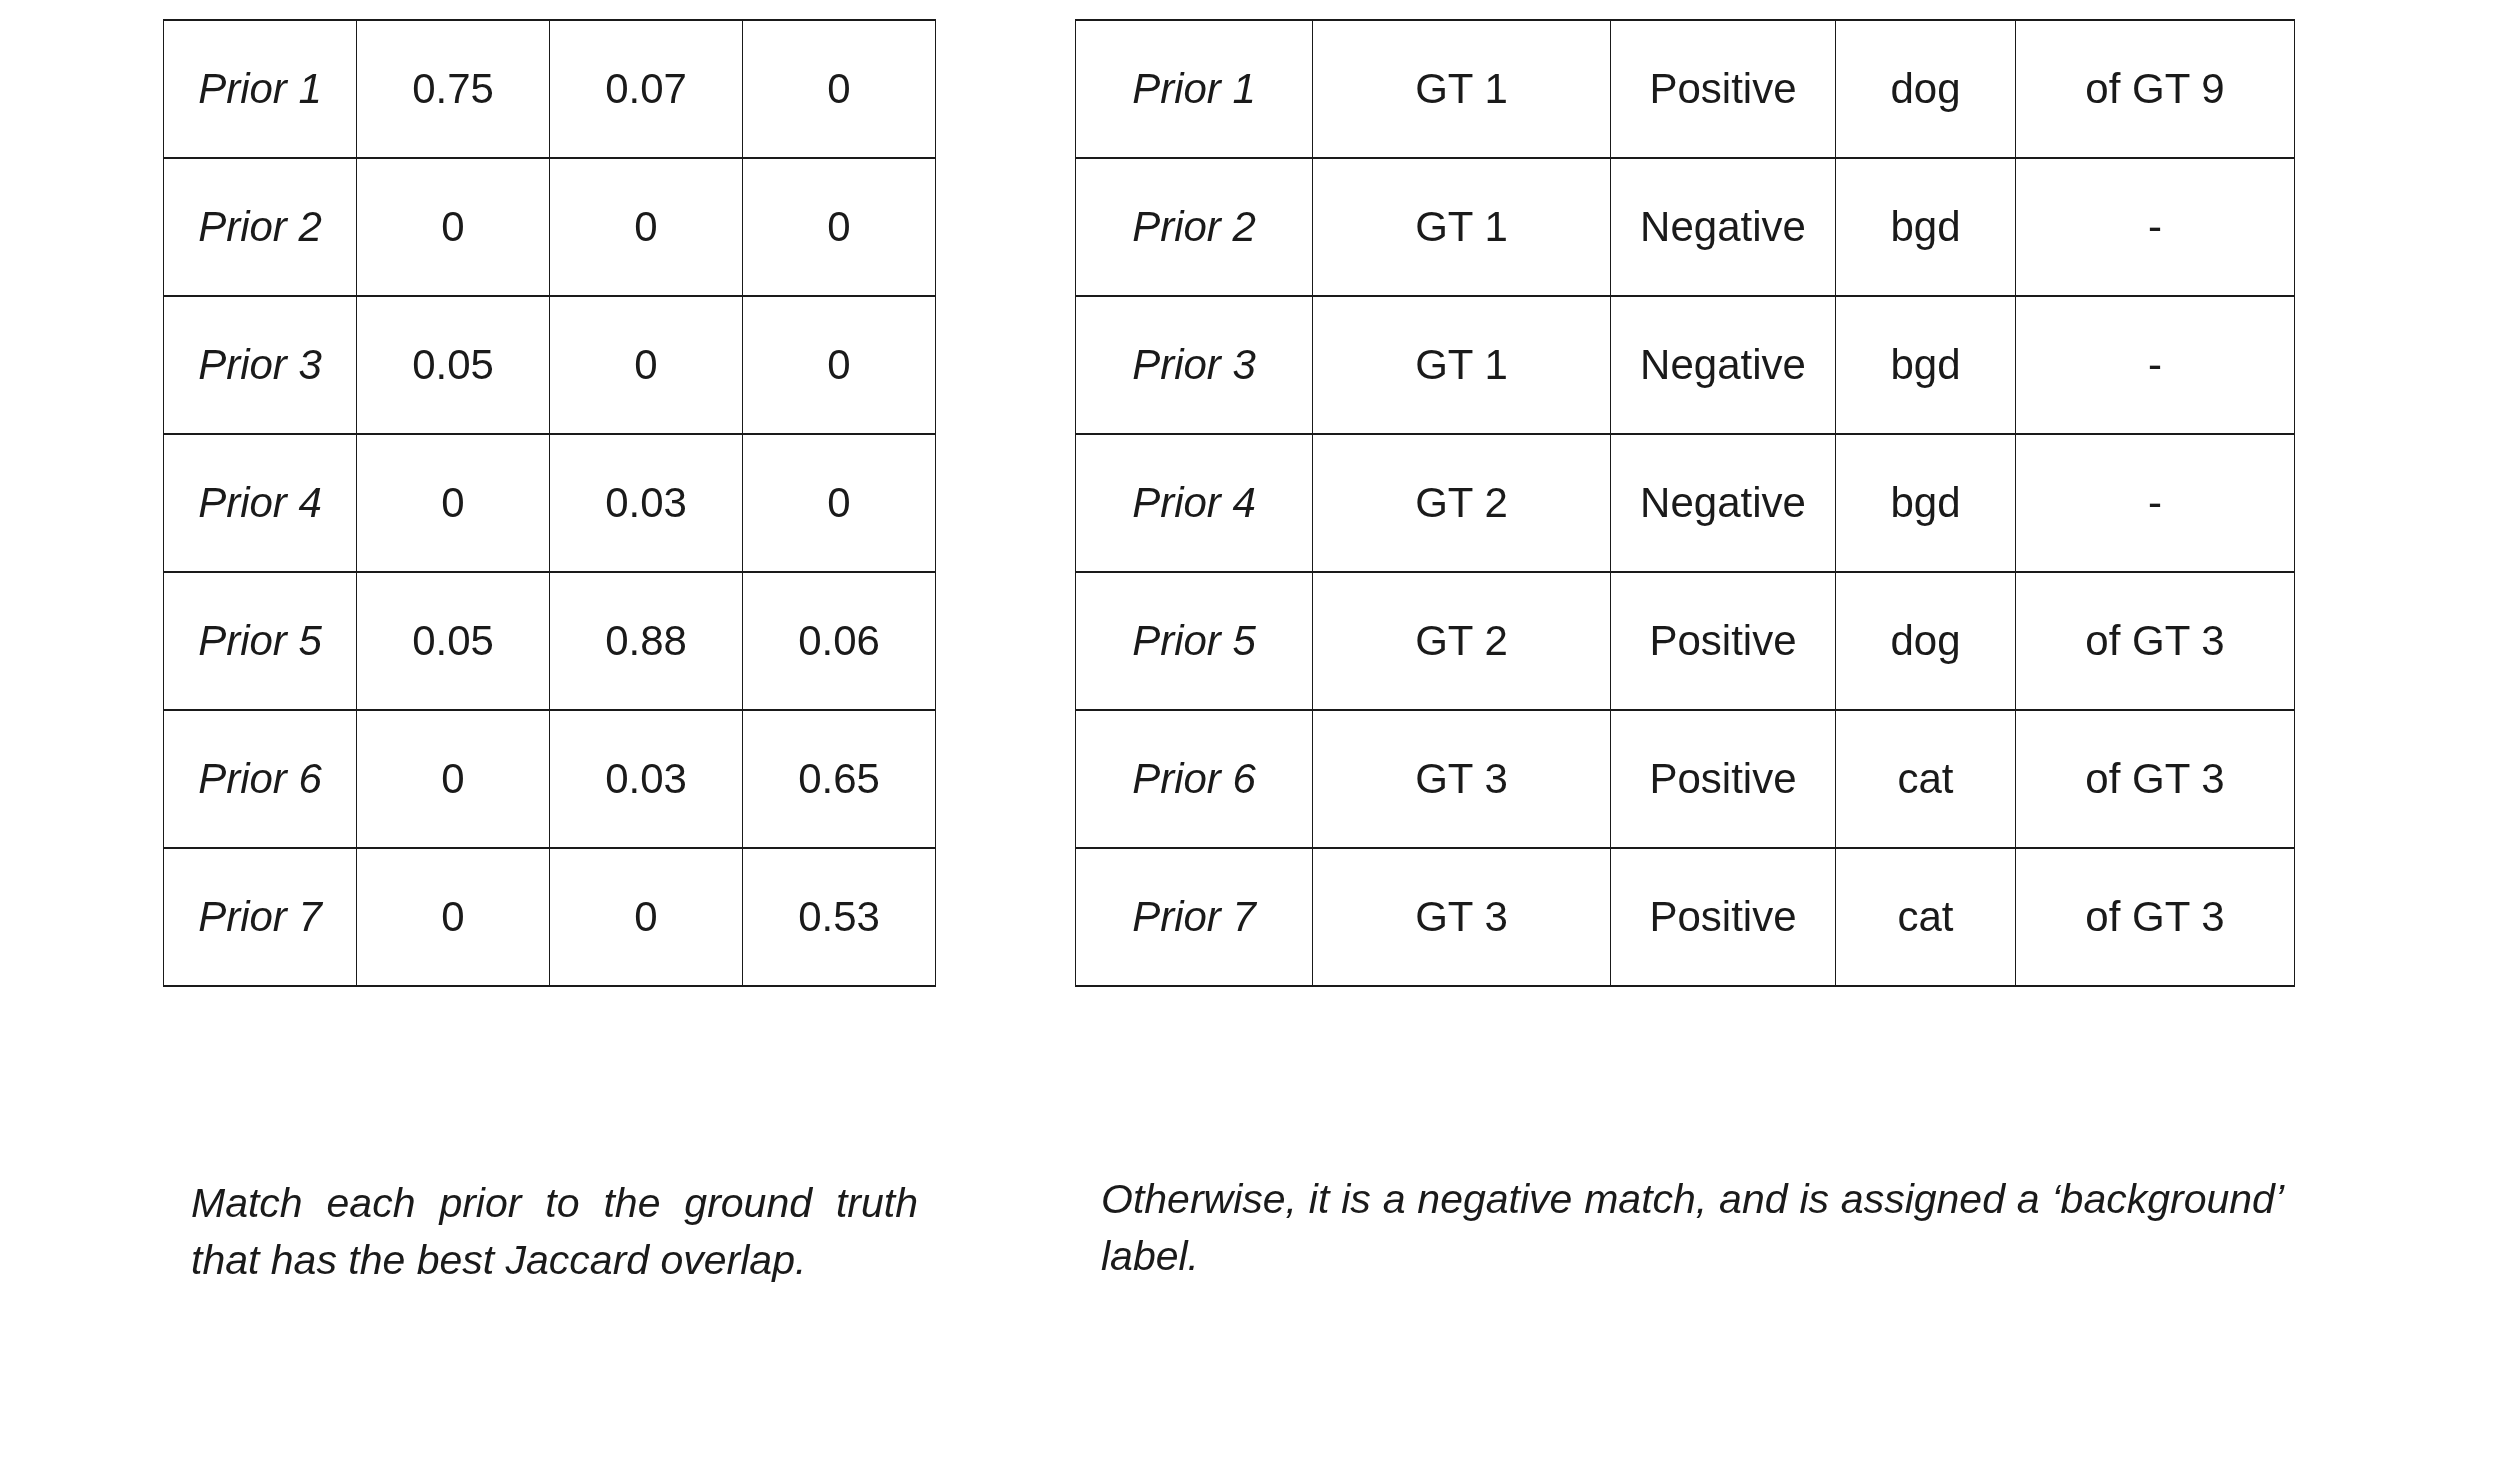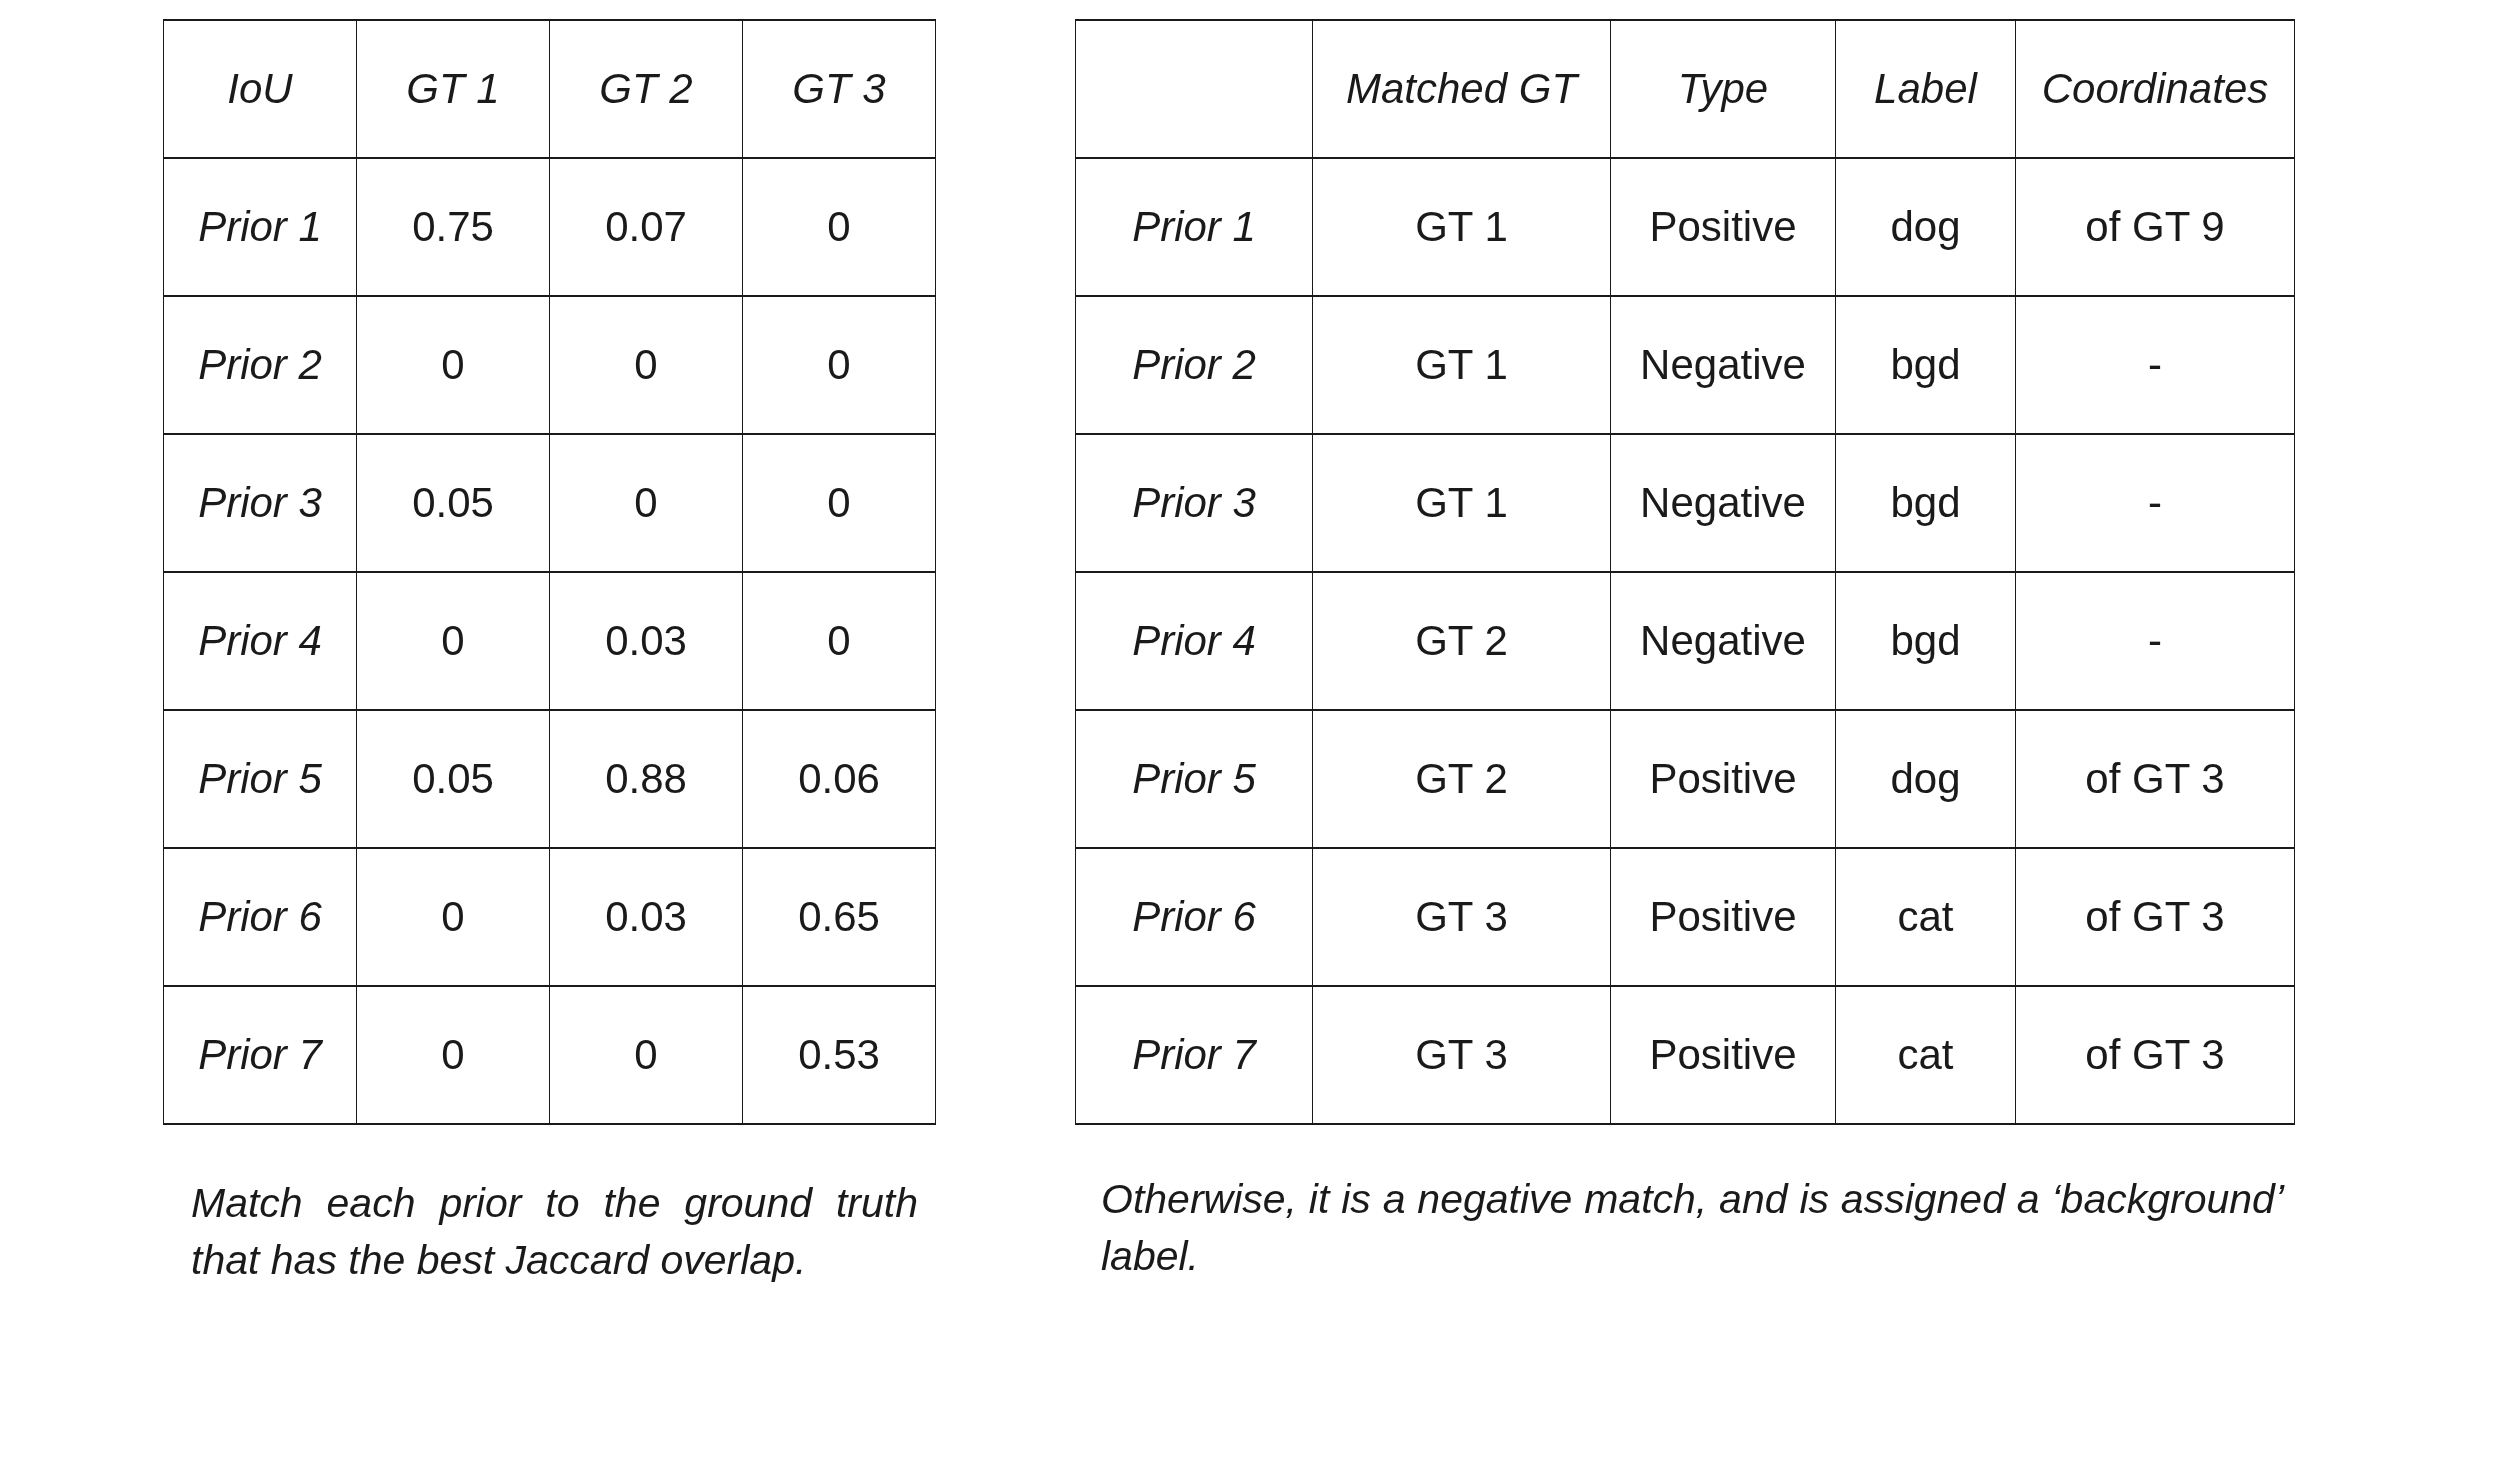--- a/index.html
+++ b/index.html
@@ -54,26 +54,20 @@
 <div class="page">
 
   <table class="grid" id="iou-table">
     <colgroup>
       <col style="width:193px">
         <col style="width:193px">
         <col style="width:193px">
         <col style="width:193px">
     </colgroup>
     <tbody>
-        <tr>
-      <td class="lab">IoU</td>
-      <td class="lab">GT 1</td>
-      <td class="lab">GT 2</td>
-      <td class="lab">GT 3</td>
-    </tr>
     <tr>
       <td class="lab">Prior 1</td>
       <td class="hl">0.75</td>
       <td>0.07</td>
       <td>0</td>
     </tr>
     <tr>
       <td class="lab">Prior 2</td>
       <td class="hl">0</td>
       <td>0</td>
@@ -114,27 +108,20 @@
 
   <table class="grid" id="match-table">
     <colgroup>
       <col style="width:237px">
         <col style="width:298px">
         <col style="width:225px">
         <col style="width:180px">
         <col style="width:279px">
     </colgroup>
     <tbody>
-        <tr>
-      <td class="lab"></td>
-      <td class="lab">Matched GT</td>
-      <td class="lab">Type</td>
-      <td class="lab">Label</td>
-      <td class="lab">Coordinates</td>
-    </tr>
     <tr>
       <td class="lab">Prior 1</td>
       <td>GT 1</td>
       <td>Positive</td>
       <td class="it">dog</td>
       <td>of GT 9</td>
     </tr>
     <tr>
       <td class="lab">Prior 2</td>
       <td>GT 1</td>

